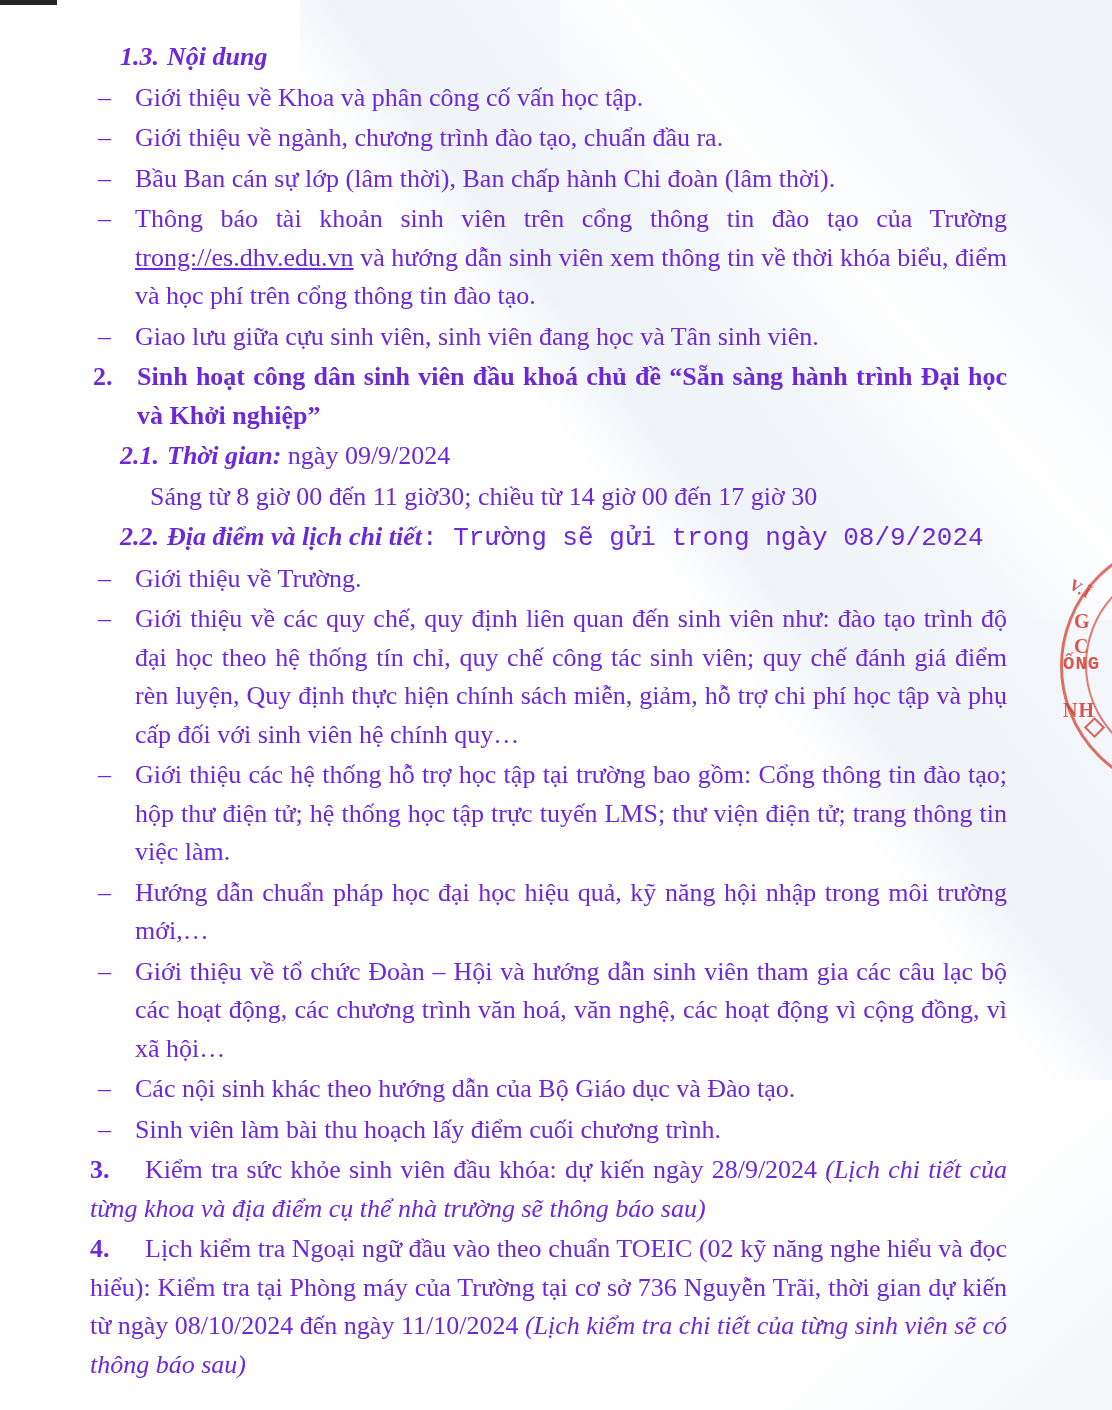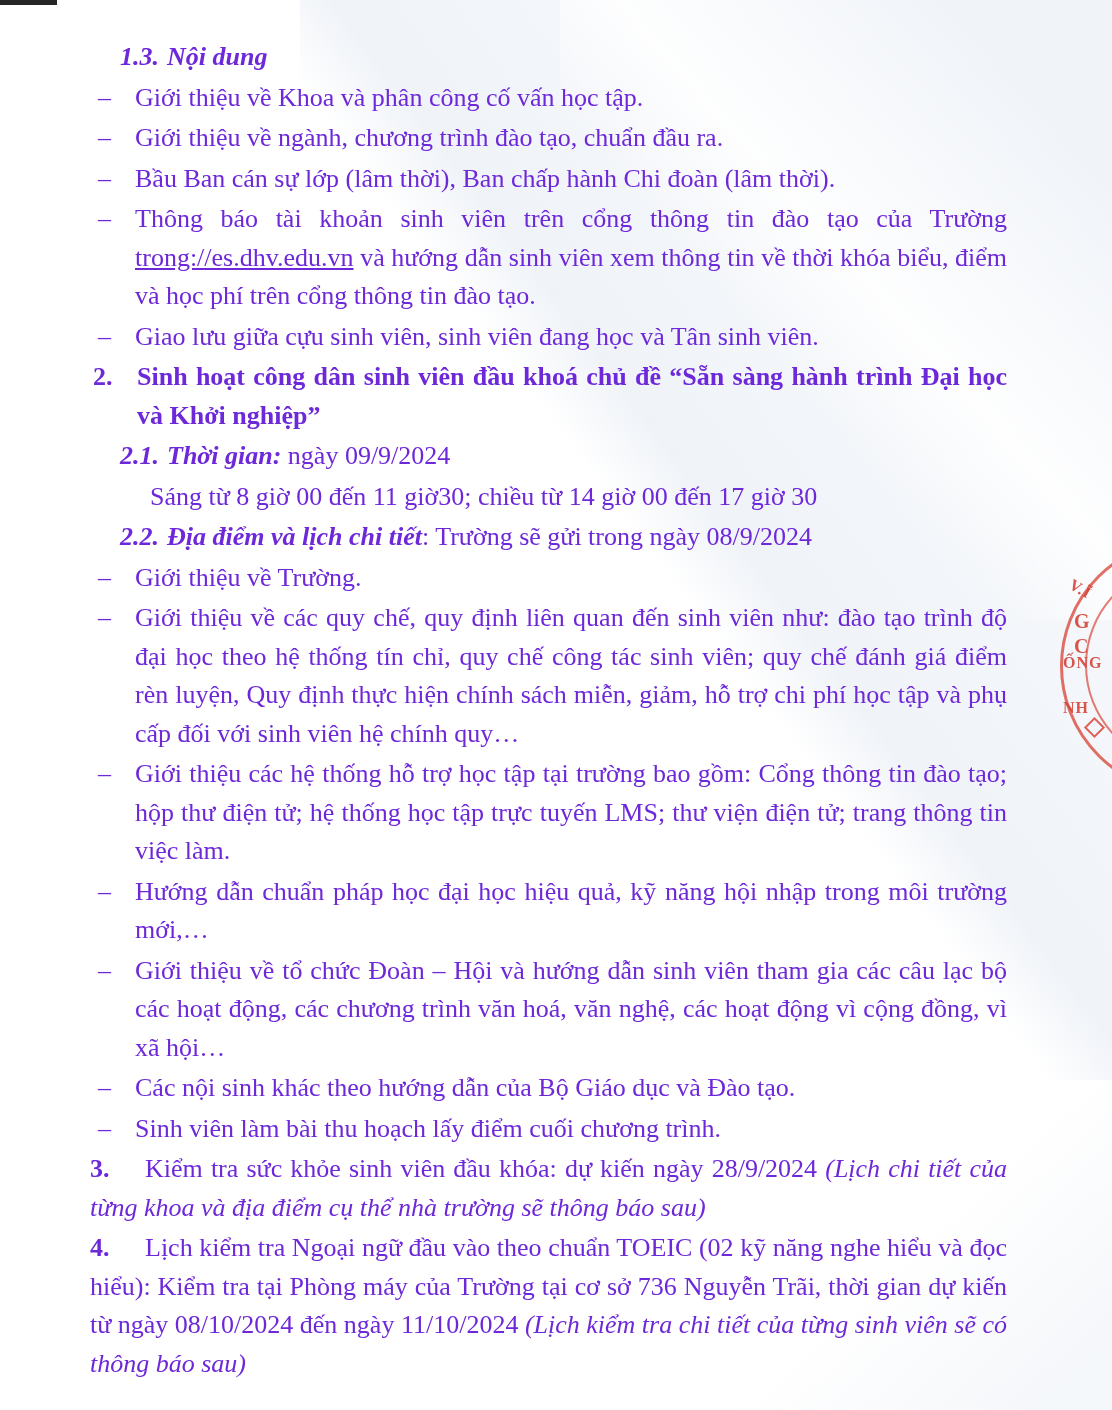--- a/index.html
+++ b/index.html
@@ -74,23 +74,23 @@
     border-radius:50%; border:2px solid rgba(216,70,58,0.70);
   }
   .stamp-frag {
     position:absolute; color:#d6483d; font-weight:bold;
     font-family:"Liberation Serif","DejaVu Serif",serif;
     letter-spacing:1px; line-height:1; opacity:0.92;
   }
   .sf0 { left:1069px; top:581px; font-size:16px; transform:rotate(30deg); }
   .sf1 { left:1074px; top:611px; font-size:20px; }
   .sf2 { left:1074px; top:636px; font-size:20px; }
-  .sf3 { left:1063px; top:655px; font-size:16px; }
+  .sf3 { left:1063px; top:655px; font-size:19px;font-family:Liberation Mono, monospace; }
   .sf4 { left:1116px; top:678px; font-size:18px;margin-top:12px; }
-  .sf5 { left:1063px; top:700px; font-size:16px; }
+  .sf5 { left:1063px; top:700px; font-size:20px; }
   .stamp-star {
     position:absolute; left:1087px; top:720px; width:11px; height:11px;
     border:2px solid rgba(216,70,58,0.85); transform:rotate(45deg);
   }
 </style>
 </head>
 <body>
 
 <div class="page">
 
@@ -137,21 +137,21 @@
       <div class="btext">Sinh hoạt công dân sinh viên đầu khoá chủ đề “Sẵn sàng hành trình Đại học và Khởi nghiệp”</div>
     </div>
 
     <div class="block h-sub">
       <span class="num">2.1.</span><span>Thời gian:</span><span style="font-weight:normal;font-style:normal;"> ngày 09/9/2024</span>
     </div>
 
     <div class="block indent1">Sáng từ 8 giờ 00 đến 11 giờ30; chiều từ 14 giờ 00 đến 17 giờ 30</div>
 
     <div class="block h-sub">
-      <span class="num">2.2.</span><span>Địa điểm và lịch chi tiết</span><span style="font-weight:normal;font-style:normal;">: Trường sẽ gửi trong ngày 08/9/2024</span>
+      <span class="num">2.2.</span><span>Địa điểm và lịch chi tiết</span><span style="font-weight:normal;font-style:normal;font-family:Liberation Mono, monospace;">: Trường sẽ gửi trong ngày 08/9/2024</span>
     </div>
 
 
     <div class="block bullet">
       <div class="marker">–</div>
       <div class="btext">Giới thiệu về Trường.</div>
     </div>
 
     <div class="block bullet">
       <div class="marker">–</div>

